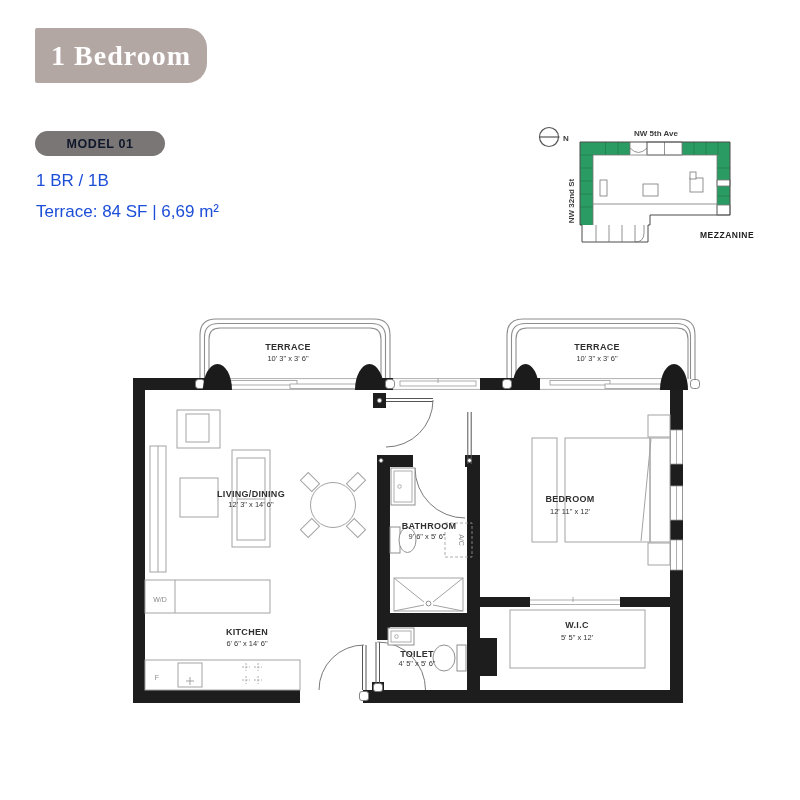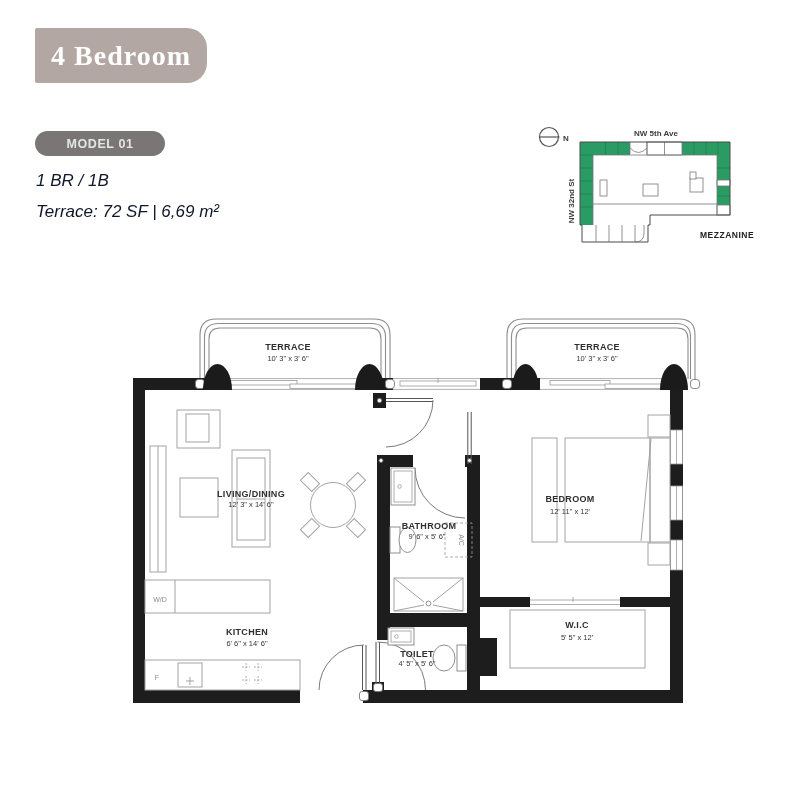--- a/index.html
+++ b/index.html
@@ -4,22 +4,22 @@
 <style>
   html,body{margin:0;padding:0;}
   body{width:800px;height:800px;background:#ffffff;position:relative;overflow:hidden;
        font-family:"Liberation Sans",sans-serif;}
   .title-box{position:absolute;left:35px;top:28px;width:172px;height:55px;
        background:#b3a7a4;border-radius:2px 20px 20px 2px;display:flex;align-items:center;justify-content:center;}
   .title-box span{font-family:"Liberation Serif",serif;font-size:28px;font-weight:600;
        color:#ffffff;letter-spacing:1px;}
   .model-badge{position:absolute;left:35px;top:131px;width:130px;height:25px;background:#7b7676;
        border-radius:13px;display:flex;align-items:center;justify-content:center;
-       color:#e5e5e5;font-size:12.5px;font-weight:700;letter-spacing:.6px;}
-  .info{position:absolute;left:36px;top:165px;font-size:17px;color:#0f172a;line-height:31px;font-style:italic;}
+       color:#0f172a;font-size:12.5px;font-weight:700;letter-spacing:.6px;}
+  .info{position:absolute;left:36px;top:165px;font-size:17px;color:#1d4ed8;line-height:31px;}
   .info div{white-space:nowrap;}
   svg{position:absolute;}
   #siteplan{left:530px;top:108px;}
   #floorplan{left:130px;top:308px;}
   .wall{fill:#1d1d1d;stroke:none;}
   .furn{fill:none;stroke:#a3a3a3;stroke-width:1;}
   .fix{fill:#ffffff;stroke:#8f8f8f;stroke-width:1;}
   .thin{fill:none;stroke:#9a9a9a;stroke-width:.8;}
   .rail{fill:none;stroke:#8e8e8e;stroke-width:1.1;}
   .arc{fill:none;stroke:#7a7a7a;stroke-width:1;}
@@ -33,30 +33,30 @@
   .skey{font:600 8px "Liberation Sans",sans-serif;fill:#3c3c3c;}
   .skey-b{font:700 8.5px "Liberation Sans",sans-serif;fill:#222;letter-spacing:.5px;}
   .sline{fill:none;stroke:#4a4a4a;stroke-width:1;}
   .sline2{fill:none;stroke:#777;stroke-width:.8;}
   .gdiv{stroke:#1f7a4c;stroke-width:.7;}
 </style>
 </head>
 <body>
 
 <div class="title-box">
-  <span>4 Bedroom</span>
+  <span>1 Bedroom</span>
 </div>
 
 <div class="model-badge">
   <span>MODEL 01</span>
 </div>
 
 <div class="info">
   <div>1 BR / 1B</div>
-  <div>Terrace: 72 SF | 6,69 m²</div>
+  <div>Terrace: 84 SF | 6,69 m²</div>
 </div>
 
 <svg id="siteplan" width="250" height="140" viewBox="0 0 250 140">
 
   <g>
     <circle cx="19" cy="29" r="9.5" fill="none" stroke="#555" stroke-width="1.2"></circle>
     <line x1="9" y1="29" x2="29.5" y2="29" stroke="#555" stroke-width="1.2"></line>
     <text class="skey" x="33" y="32.5">N</text>
   </g>
 

